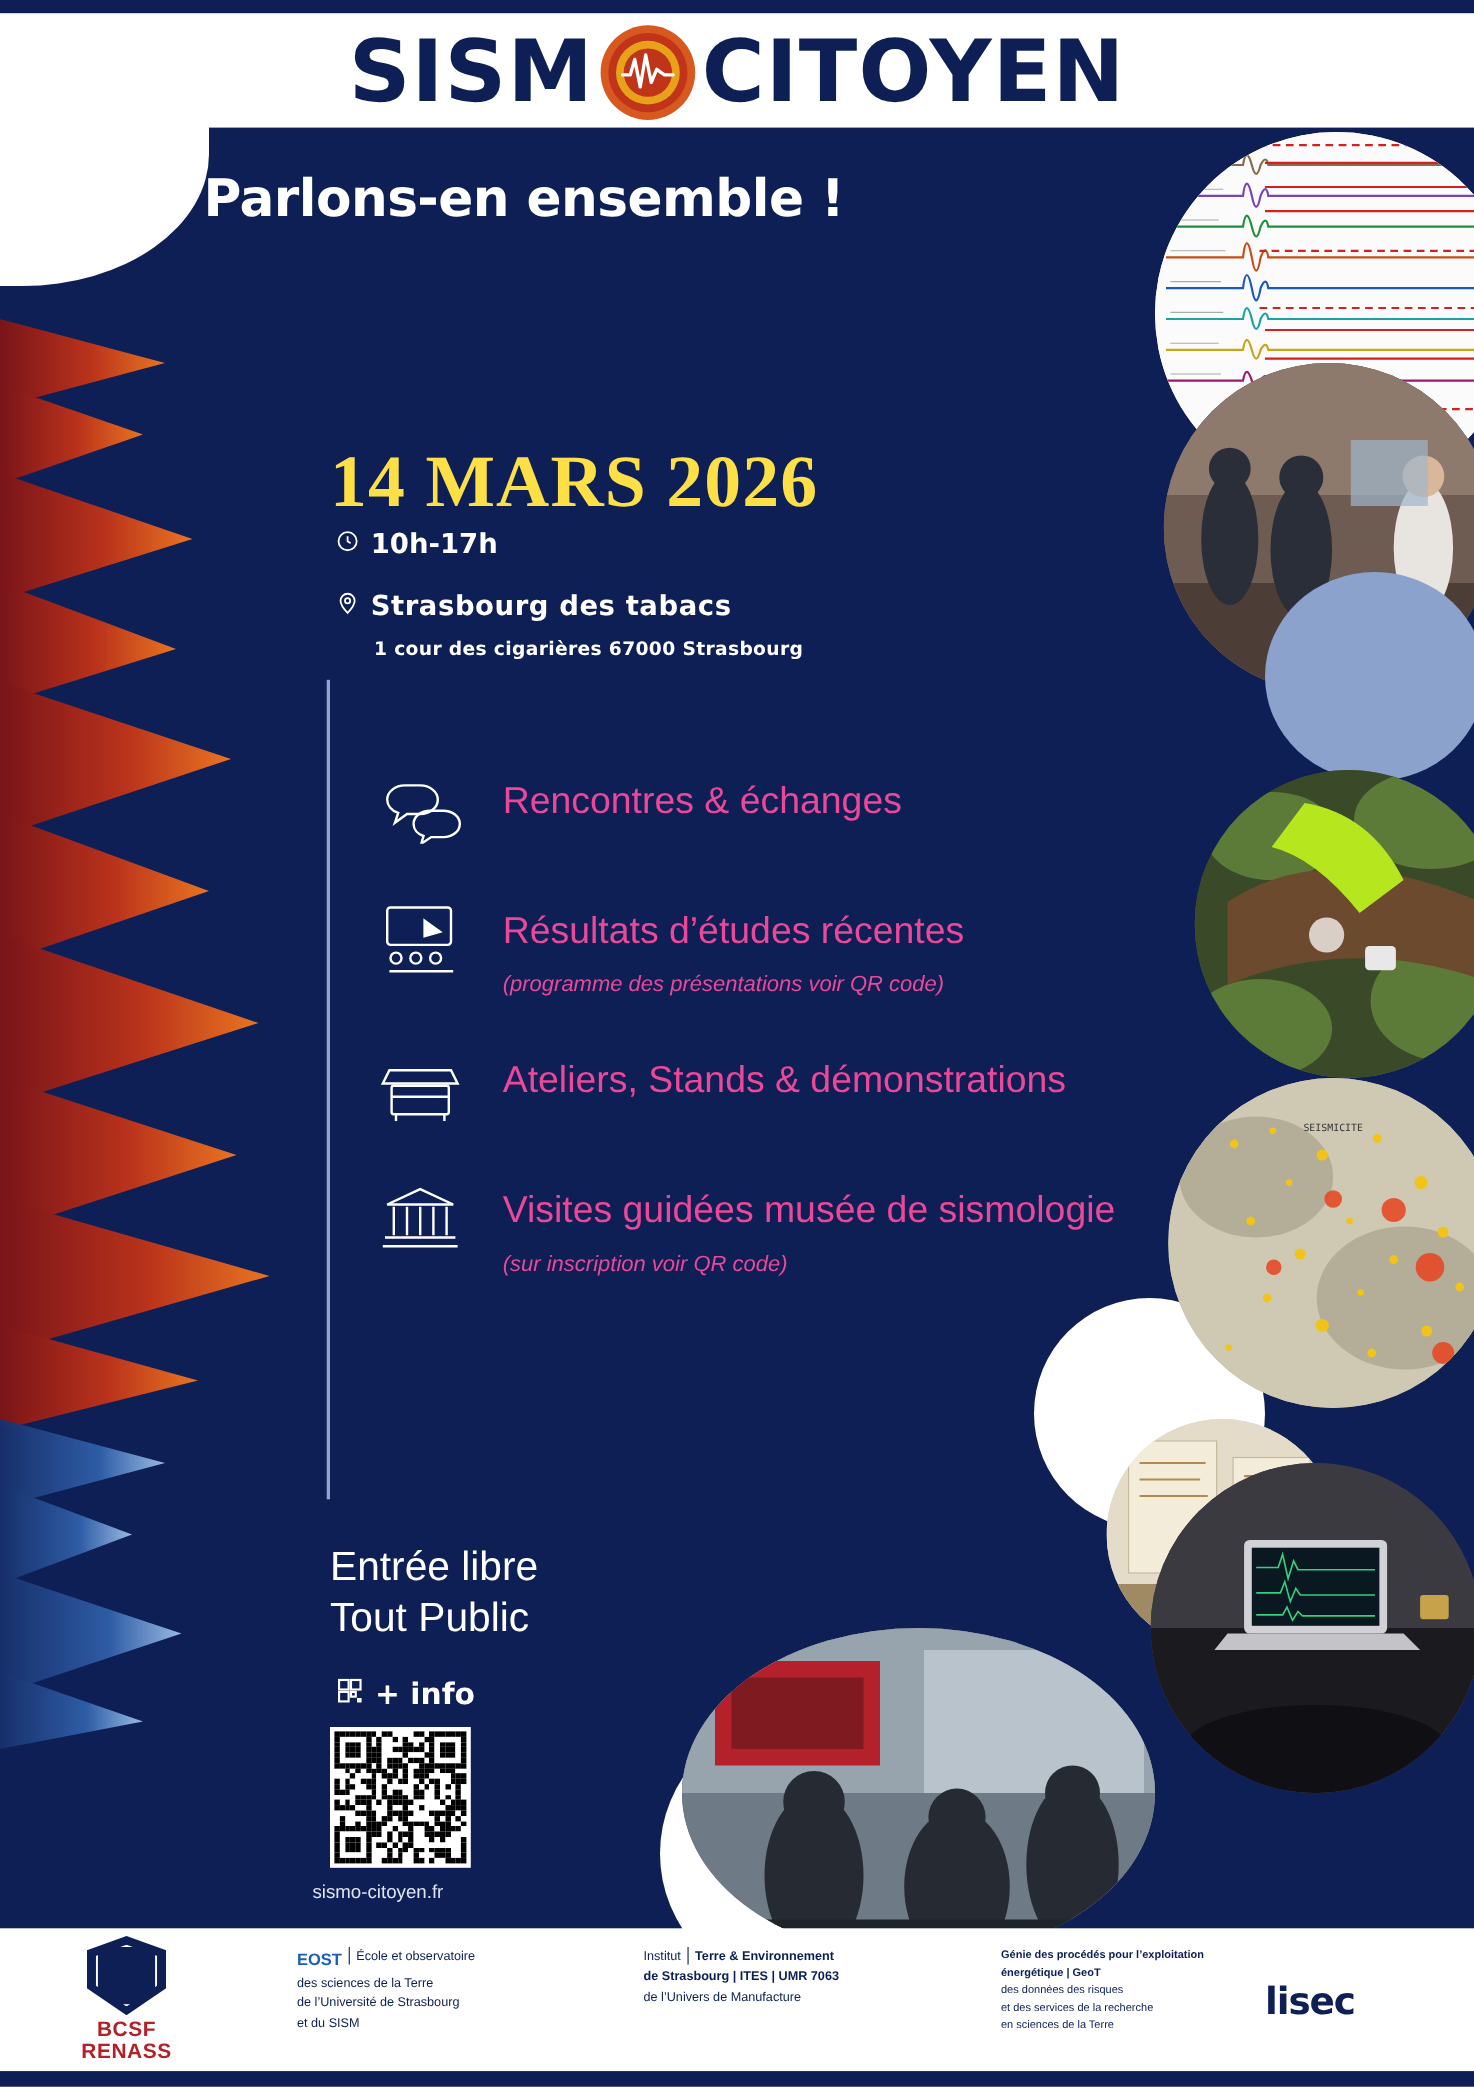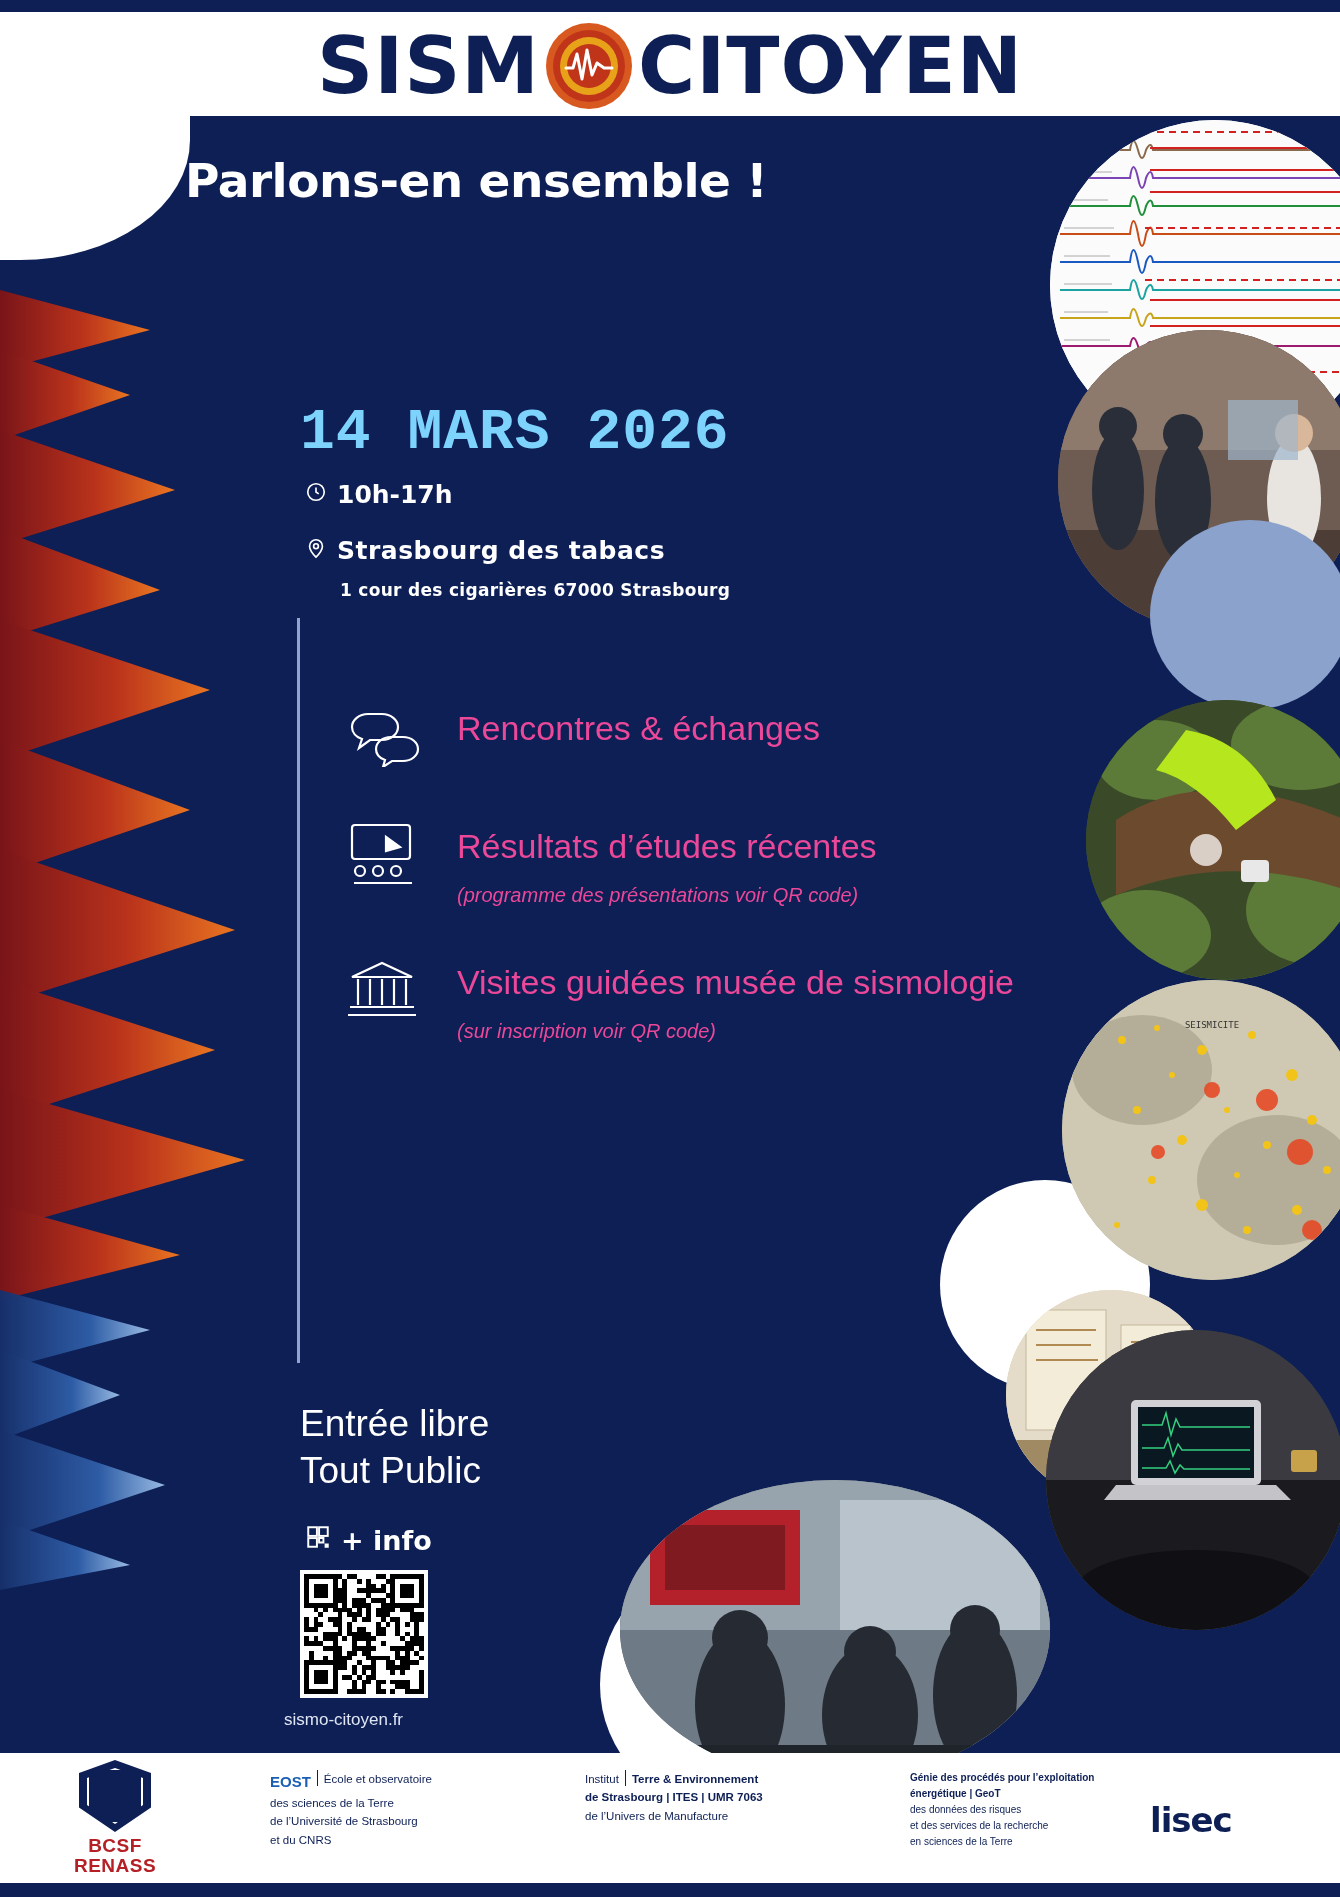--- a/index.html
+++ b/index.html
@@ -94,24 +94,24 @@
     font-family: "DejaVu Sans", sans-serif;
     font-weight: bold;
     font-size: 47px;
     line-height: 1.3;
     letter-spacing: -0.5px;
   }
   
   .date {
     position: absolute;
     left: 300px; top: 400px;
-    color: #7dd3fc;
-    font-family: Liberation Mono, monospace;
+    color: #fde047;
+    font-family: Liberation Serif, serif;
     font-weight: bold;
-    font-size: 58px;
+    font-size: 67px;
     letter-spacing: 1px;
   }
   .time-row {
     position: absolute;
     left: 305px; top: 480px;
     display: flex; align-items: center; gap: 10px;
     color: #ffffff;
     font-family: "DejaVu Sans", sans-serif;
     font-weight: bold;
     font-size: 25px;
@@ -598,20 +598,31 @@
             <circle cx="50" cy="52" r="5"></circle>
           <path d="M8 64 h58"></path>
         </svg>
       </span>
       <span class="ftext">
         <span>Résultats d’études récentes</span>
         <span class="fsub">(programme des présentations voir QR code)</span>
       </span>
     </div>
 
+    <div class="feature">
+      <span class="ficon">
+        <svg width="76" height="66" viewBox="0 0 76 66" fill="none" stroke="#ffffff" stroke-width="2.2">
+          <path d="M8 16 h56 l6 12 H2 z"></path>
+          <rect x="10" y="30" width="52" height="26" rx="2"></rect>
+          <path d="M10 40 h52"></path>
+          <path d="M14 56 v6 M58 56 v6"></path>
+        </svg>
+      </span>
+      <span class="ftext">Ateliers, Stands &amp; démonstrations</span>
+    </div>
 
     <div class="feature">
       <span class="ficon">
         <svg width="76" height="66" viewBox="0 0 76 66" fill="none" stroke="#ffffff" stroke-width="2.2">
           <path d="M6 20 L36 6 L66 20 z"></path>
           <path d="M12 22 v26 M24 22 v26 M36 22 v26 M48 22 v26 M60 22 v26"></path>
           <path d="M4 50 h64 M2 58 h68"></path>
         </svg>
       </span>
       <span class="ftext">
@@ -1284,21 +1295,21 @@
   <div class="eost">
     <div style="display:flex; gap:6px; align-items:flex-start;">
       <div>
         <div class="logo-bold" style="color:#1a5fb4; font-size:15px;">EOST</div>
       </div>
       <div style="width:1px;background:#0d1f55;height:16px;"></div>
       <div>École et observatoire</div>
     </div>
     <div>des sciences de la Terre</div>
     <div>de l’Université de Strasbourg</div>
-    <div>et du CNRS</div>
+    <div>et du SISM</div>
   </div>
 
   <div class="ites">
     <div style="display:flex; gap:6px; align-items:flex-start;">
       <div>Institut</div>
       <div style="width:1px;background:#0d1f55;height:16px;"></div>
       <div class="logo-bold">Terre &amp; Environnement</div>
     </div>
     <div class="logo-bold">de Strasbourg | ITES | UMR 7063</div>
     <div>de l’Univers de Manufacture</div>

